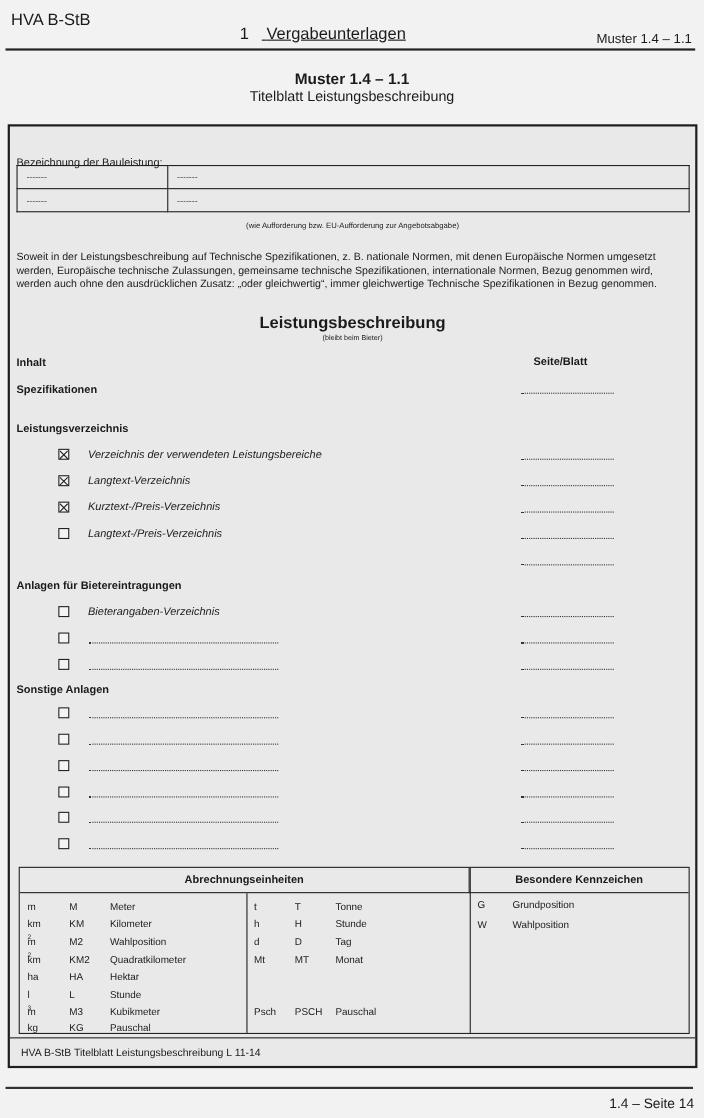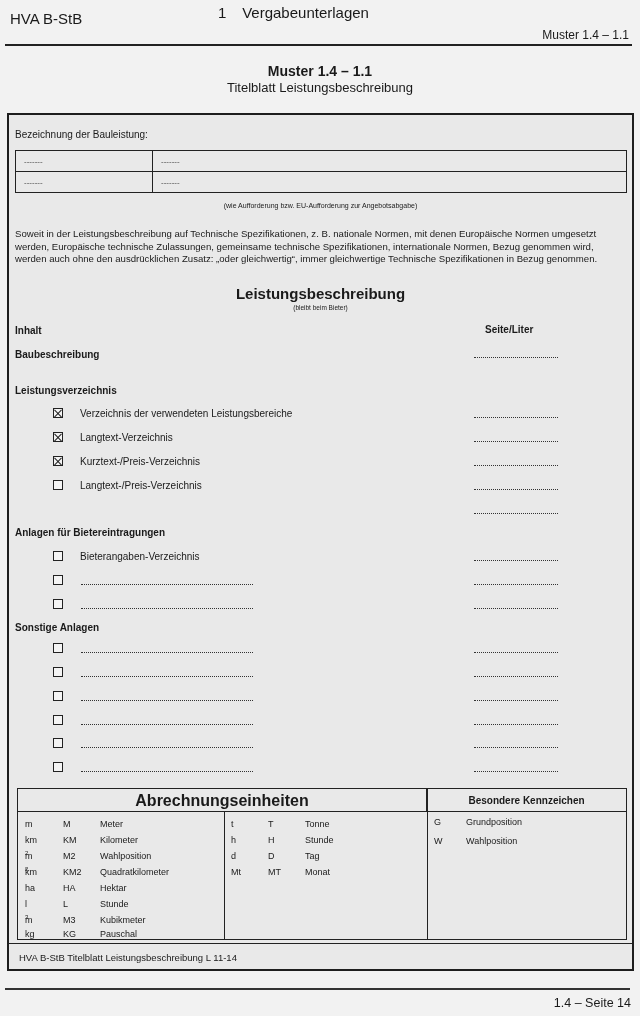--- a/index.html
+++ b/index.html
@@ -2,60 +2,60 @@
 <html><head>
 <meta charset="utf-8">
 <style>
   * { box-sizing: border-box; margin: 0; padding: 0; }
   html, body { width: 640px; height: 1016px; background: #f3f3f3; }
   body { font-family: "Liberation Sans", sans-serif; color: #1a1a1a; position: relative; overflow: hidden; }
   .page { position: absolute; left: 0; top: 0; width: 640px; height: 1016px; background: #f2f2f2; }
 
   
   .hdr-left { position: absolute; left: 10px; top: 10px; font-size: 15px; font-weight: 400; }
-  .hdr-mid { position: absolute; left: 218px; top: 4px; font-size: 15px; }
+  .hdr-mid { position: absolute; left: 218px; top: 22px; font-size: 15px; text-decoration: underline; }
   .hdr-mid .num { display: inline-block; width: 20px; }
   .hdr-right { position: absolute; right: 11px; top: 10px; font-size: 15px; text-align: right; }
   .hdr-sub { position: absolute; right: 11px; top: 28px; font-size: 12px; }
   .hdr-rule { position: absolute; left: 5px; right: 8px; top: 44px; height: 2px; background: #222; }
 
   .title-block { position: absolute; left: 0; width: 640px; top: 63px; text-align: center; }
   .title-main { font-size: 14px; font-weight: 700; }
   .title-sub { font-size: 13px; margin-top: 1px; }
 
   
   .frame { position: absolute; left: 7px; top: 113px; width: 627px; height: 858px; border: 2px solid #1e1e1e; background: #e9e9e9; }
 
-  .bez-label { position: absolute; left: 6px; top: 14px; font-size: 10px; }
+  .bez-label { position: absolute; left: 6px; top: 28px; font-size: 10px; }
   .bez-table { position: absolute; left: 6px; top: 35px; width: 612px; border: 1.5px solid #222; border-collapse: collapse; }
   .bez-table td { border: 1px solid #222; height: 21px; font-size: 8px; padding-left: 8px; color: #444; }
   .bez-table td.c1 { width: 137px; }
   .bez-note { position: absolute; left: 0; width: 623px; top: 87px; text-align: center; font-size: 7px; }
 
   .para { position: absolute; left: 6px; top: 113px; width: 612px; font-size: 9.6px; line-height: 12.6px; }
 
   .lb-title { position: absolute; left: 0; width: 623px; top: 170px; text-align: center; font-size: 15px; font-weight: 700; }
   .lb-sub { position: absolute; left: 0; width: 623px; top: 189px; text-align: center; font-size: 6.5px; }
 
   .inhalt { position: absolute; left: 6px; top: 210px; font-size: 10px; font-weight: 700; }
   .seite { position: absolute; left: 476px; top: 209px; font-size: 10px; font-weight: 700; }
 
   .section { position: absolute; left: 6px; font-size: 10px; font-weight: 700; }
   .dotsR { position: absolute; left: 465px; width: 84px; border-bottom: 1.5px dotted #333; height: 1px; }
   .item { position: absolute; left: 44px; height: 14px; display: flex; align-items: center; }
   .cb { width: 10px; height: 10px; border: 1.2px solid #222; position: relative; flex: none; background: #f4f4f4; }
   .cb.checked::before, .cb.checked::after { content: ""; position: absolute; left: -1px; top: 3.5px; width: 10px; height: 1px; background: #222; }
   .cb.checked::before { transform: rotate(45deg); }
   .cb.checked::after { transform: rotate(-45deg); }
-  .item-label { margin-left: 17px; font-size: 10px; white-space: nowrap; }
+  .item-label { margin-left: 17px; font-size: 10px; white-space: nowrap; font-style: italic; }
   .item-dots { margin-left: 18px; width: 172px; border-bottom: 1.5px dotted #333; height: 1px; margin-top: 8px; }
 
   
   .units { position: absolute; left: 8px; top: 673px; width: 610px; height: 152px; border: 1.5px solid #222; }
-  .units .ab-head { position: absolute; left: 0; top: 0; width: 409px; height: 23px; border-bottom: 1px solid #222; border-right: 1px solid #222; text-align: center; font-size: 16px; font-weight: 700; line-height: 23px; }
+  .units .ab-head { position: absolute; left: 0; top: 0; width: 409px; height: 23px; border-bottom: 1px solid #222; border-right: 1px solid #222; text-align: center; font-size: 10px; font-weight: 700; line-height: 23px; }
   .units .bk-head { position: absolute; left: 409px; top: 0; right: 0; height: 23px; border-bottom: 1px solid #222; text-align: center; font-size: 10px; font-weight: 700; line-height: 23px; }
   .units .colsep1 { position: absolute; left: 206px; top: 23px; bottom: 0; width: 1px; background: #222; }
   .units .colsep2 { position: absolute; left: 409px; top: 0; bottom: 0; width: 1px; background: #222; }
   .urow { position: absolute; font-size: 9px; height: 16px; line-height: 16px; }
   .urow span { position: absolute; white-space: nowrap; }
   .urow sup { font-size: 6px; vertical-align: top; line-height: 10px; }
 
   .footer-in { position: absolute; left: 0; right: 0; top: 828px; height: 28px; border-top: 1.5px solid #222; }
   .footer-in-text { position: absolute; left: 10px; top: 8px; font-size: 9.5px; }
 
@@ -96,23 +96,23 @@
     </tbody>
       </table>
     <div class="bez-note">(wie Aufforderung bzw. EU-Aufforderung zur Angebotsabgabe)</div>
 
     <div class="para">Soweit in der Leistungsbeschreibung auf Technische Spezifikationen, z. B. nationale Normen, mit denen Europäische Normen umgesetzt werden, Europäische technische Zulassungen, gemeinsame technische Spezifikationen, internationale Normen, Bezug genommen wird, werden auch ohne den ausdrücklichen Zusatz: „oder gleichwertig“, immer gleichwertige Technische Spezifikationen in Bezug genommen.</div>
 
     <div class="lb-title">Leistungsbeschreibung</div>
     <div class="lb-sub">(bleibt beim Bieter)</div>
 
     <div class="inhalt">Inhalt</div>
-    <div class="seite">Seite/Liter</div>
-
-    <div class="section" style="top:234px">Baubeschreibung</div>
+    <div class="seite">Seite/Blatt</div>
+
+    <div class="section" style="top:234px">Spezifikationen</div>
     <div class="dotsR" style="top:242px"></div>
 
     <div class="section" style="top:270px">Leistungsverzeichnis</div>
 
     <div class="item" style="top:291px">
       <span class="cb checked"></span>
       <span class="item-label">Verzeichnis der verwendeten Leistungsbereiche</span>
     </div>
     <div class="dotsR" style="top:302px"></div>
 
@@ -264,20 +264,25 @@
       <div class="urow" style="top:59px;left:207px;width:202px">
         <span style="left:6px">d</span>
         <span style="left:43px">D</span>
         <span style="left:80px">Tag</span>
       </div>
       <div class="urow" style="top:75px;left:207px;width:202px">
         <span style="left:6px">Mt</span>
         <span style="left:43px">MT</span>
         <span style="left:80px">Monat</span>
       </div>
+      <div class="urow" style="top:123px;left:207px;width:202px">
+        <span style="left:6px">Psch</span>
+        <span style="left:43px">PSCH</span>
+        <span style="left:80px">Pauschal</span>
+      </div>
 
       <div class="urow" style="top:25px;left:410px;width:198px">
         <span style="left:6px">G</span>
         <span style="left:38px">Grundposition</span>
       </div>
       <div class="urow" style="top:44px;left:410px;width:198px">
         <span style="left:6px">W</span>
         <span style="left:38px">Wahlposition</span>
       </div>
     </div>

